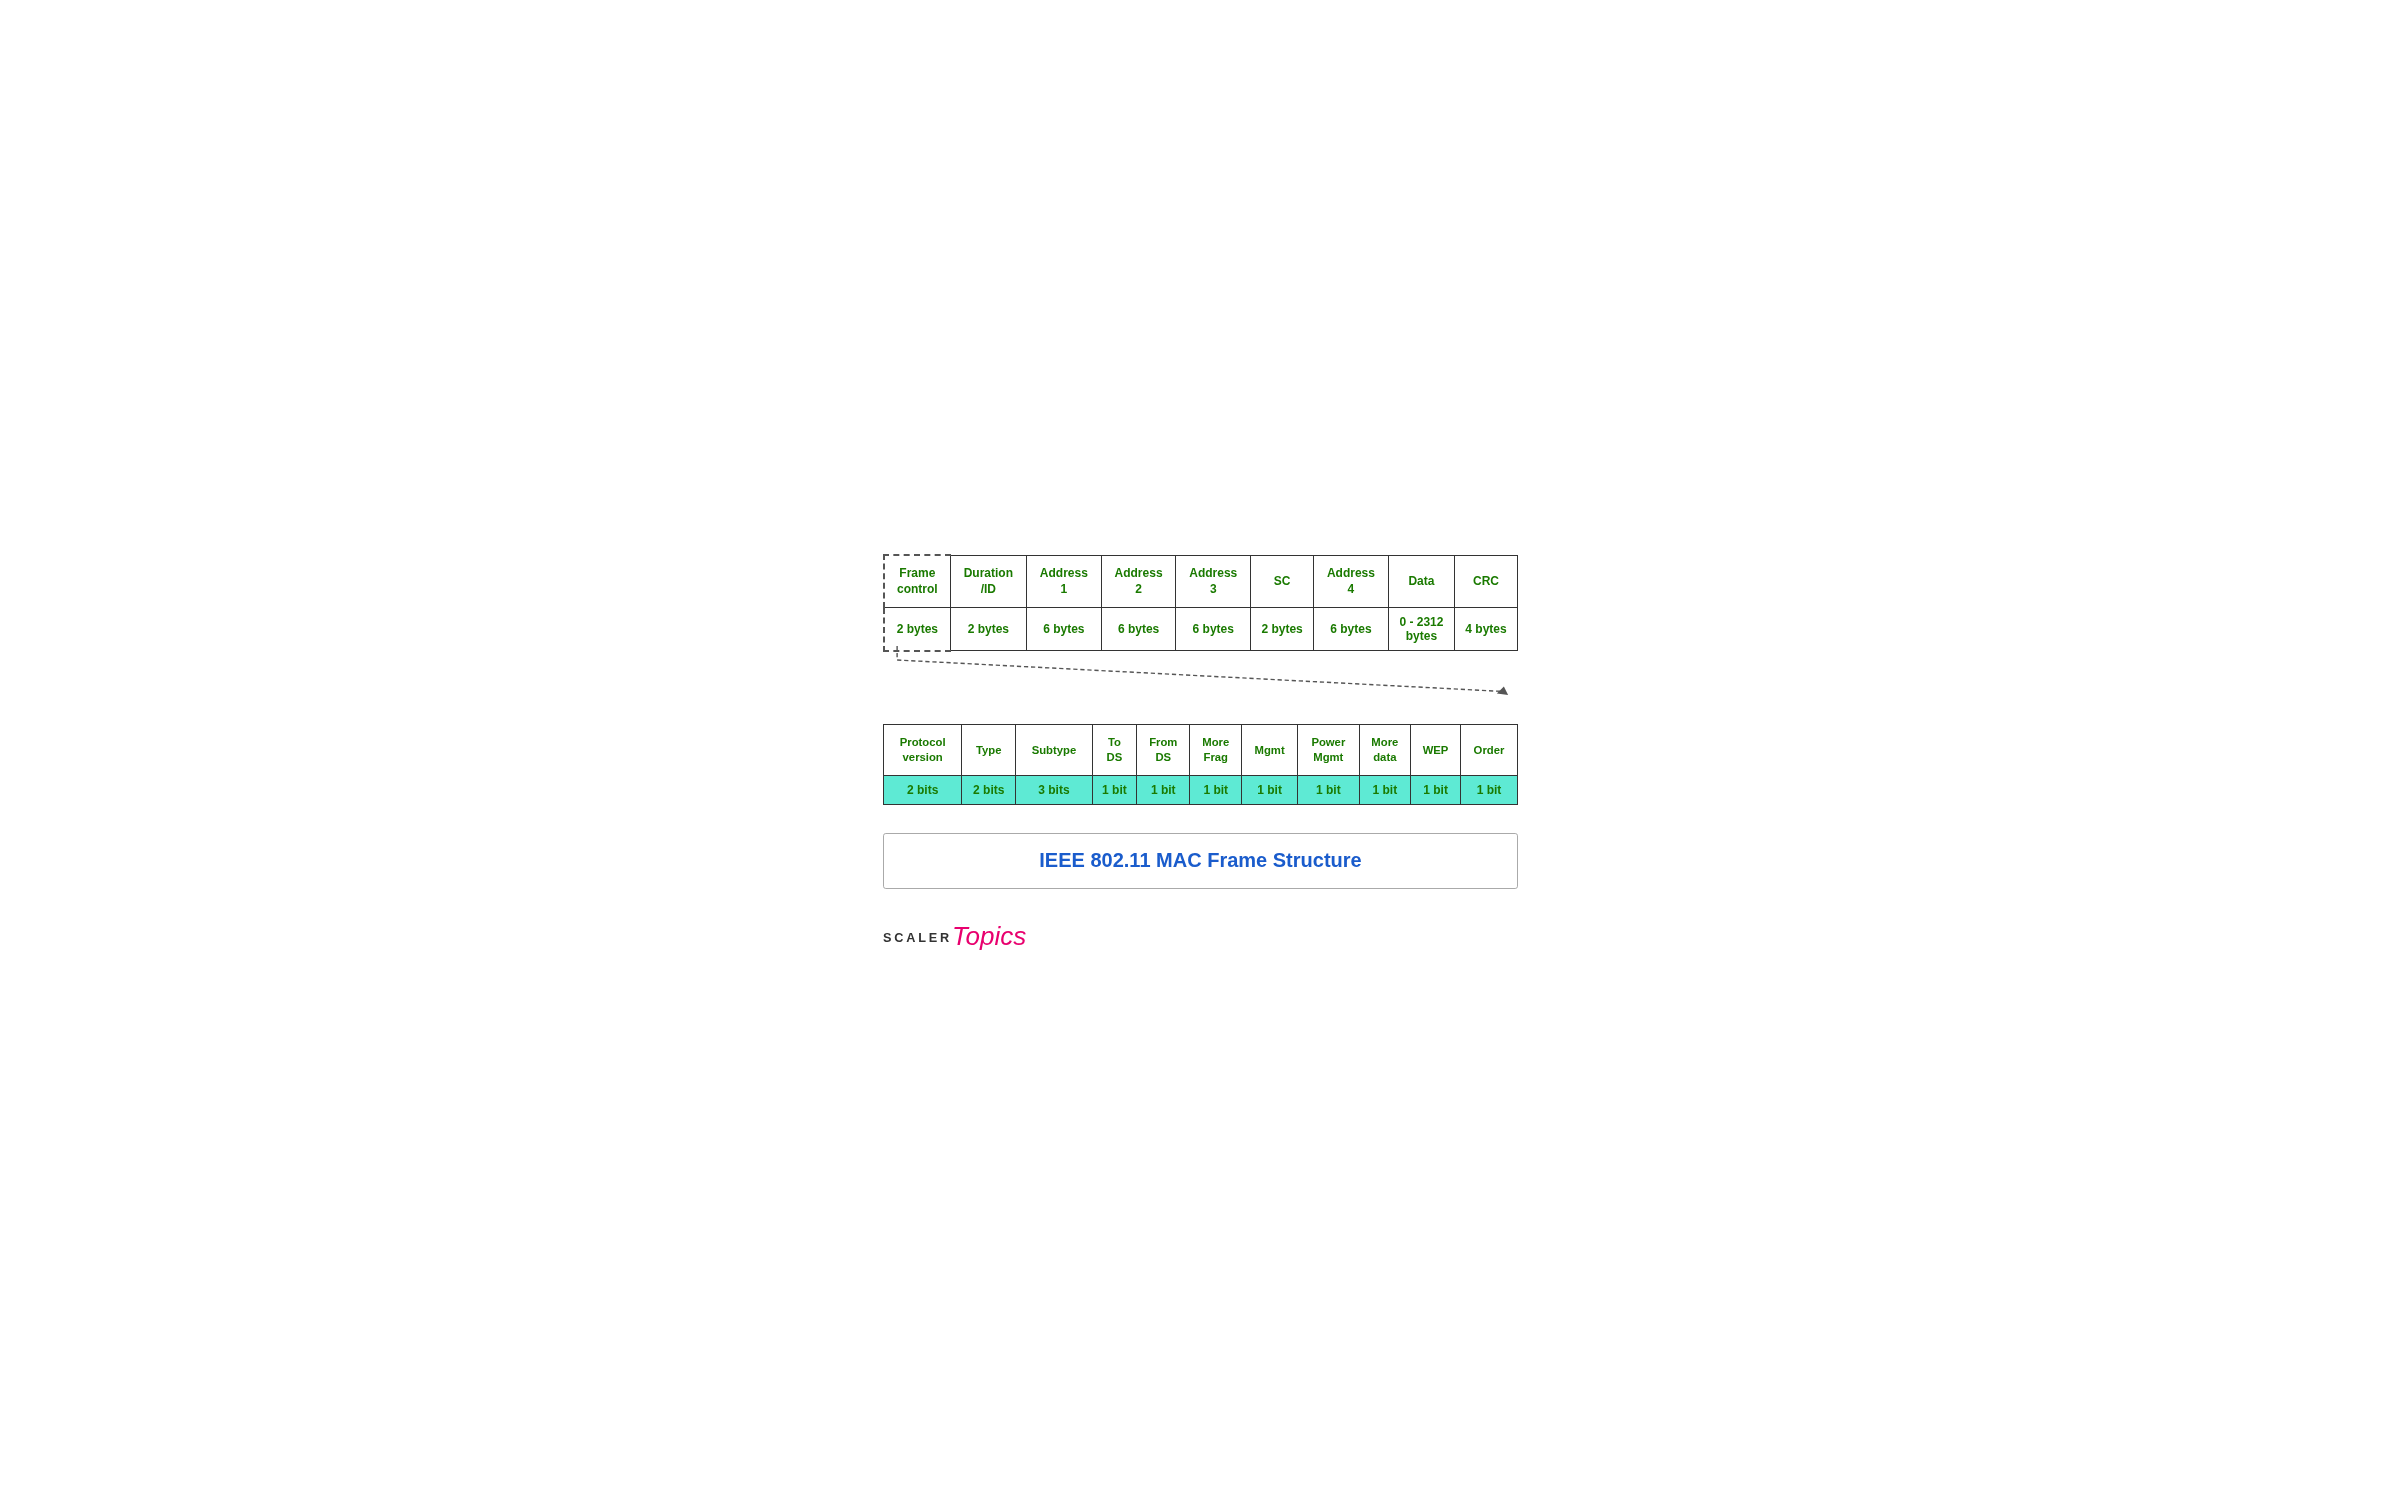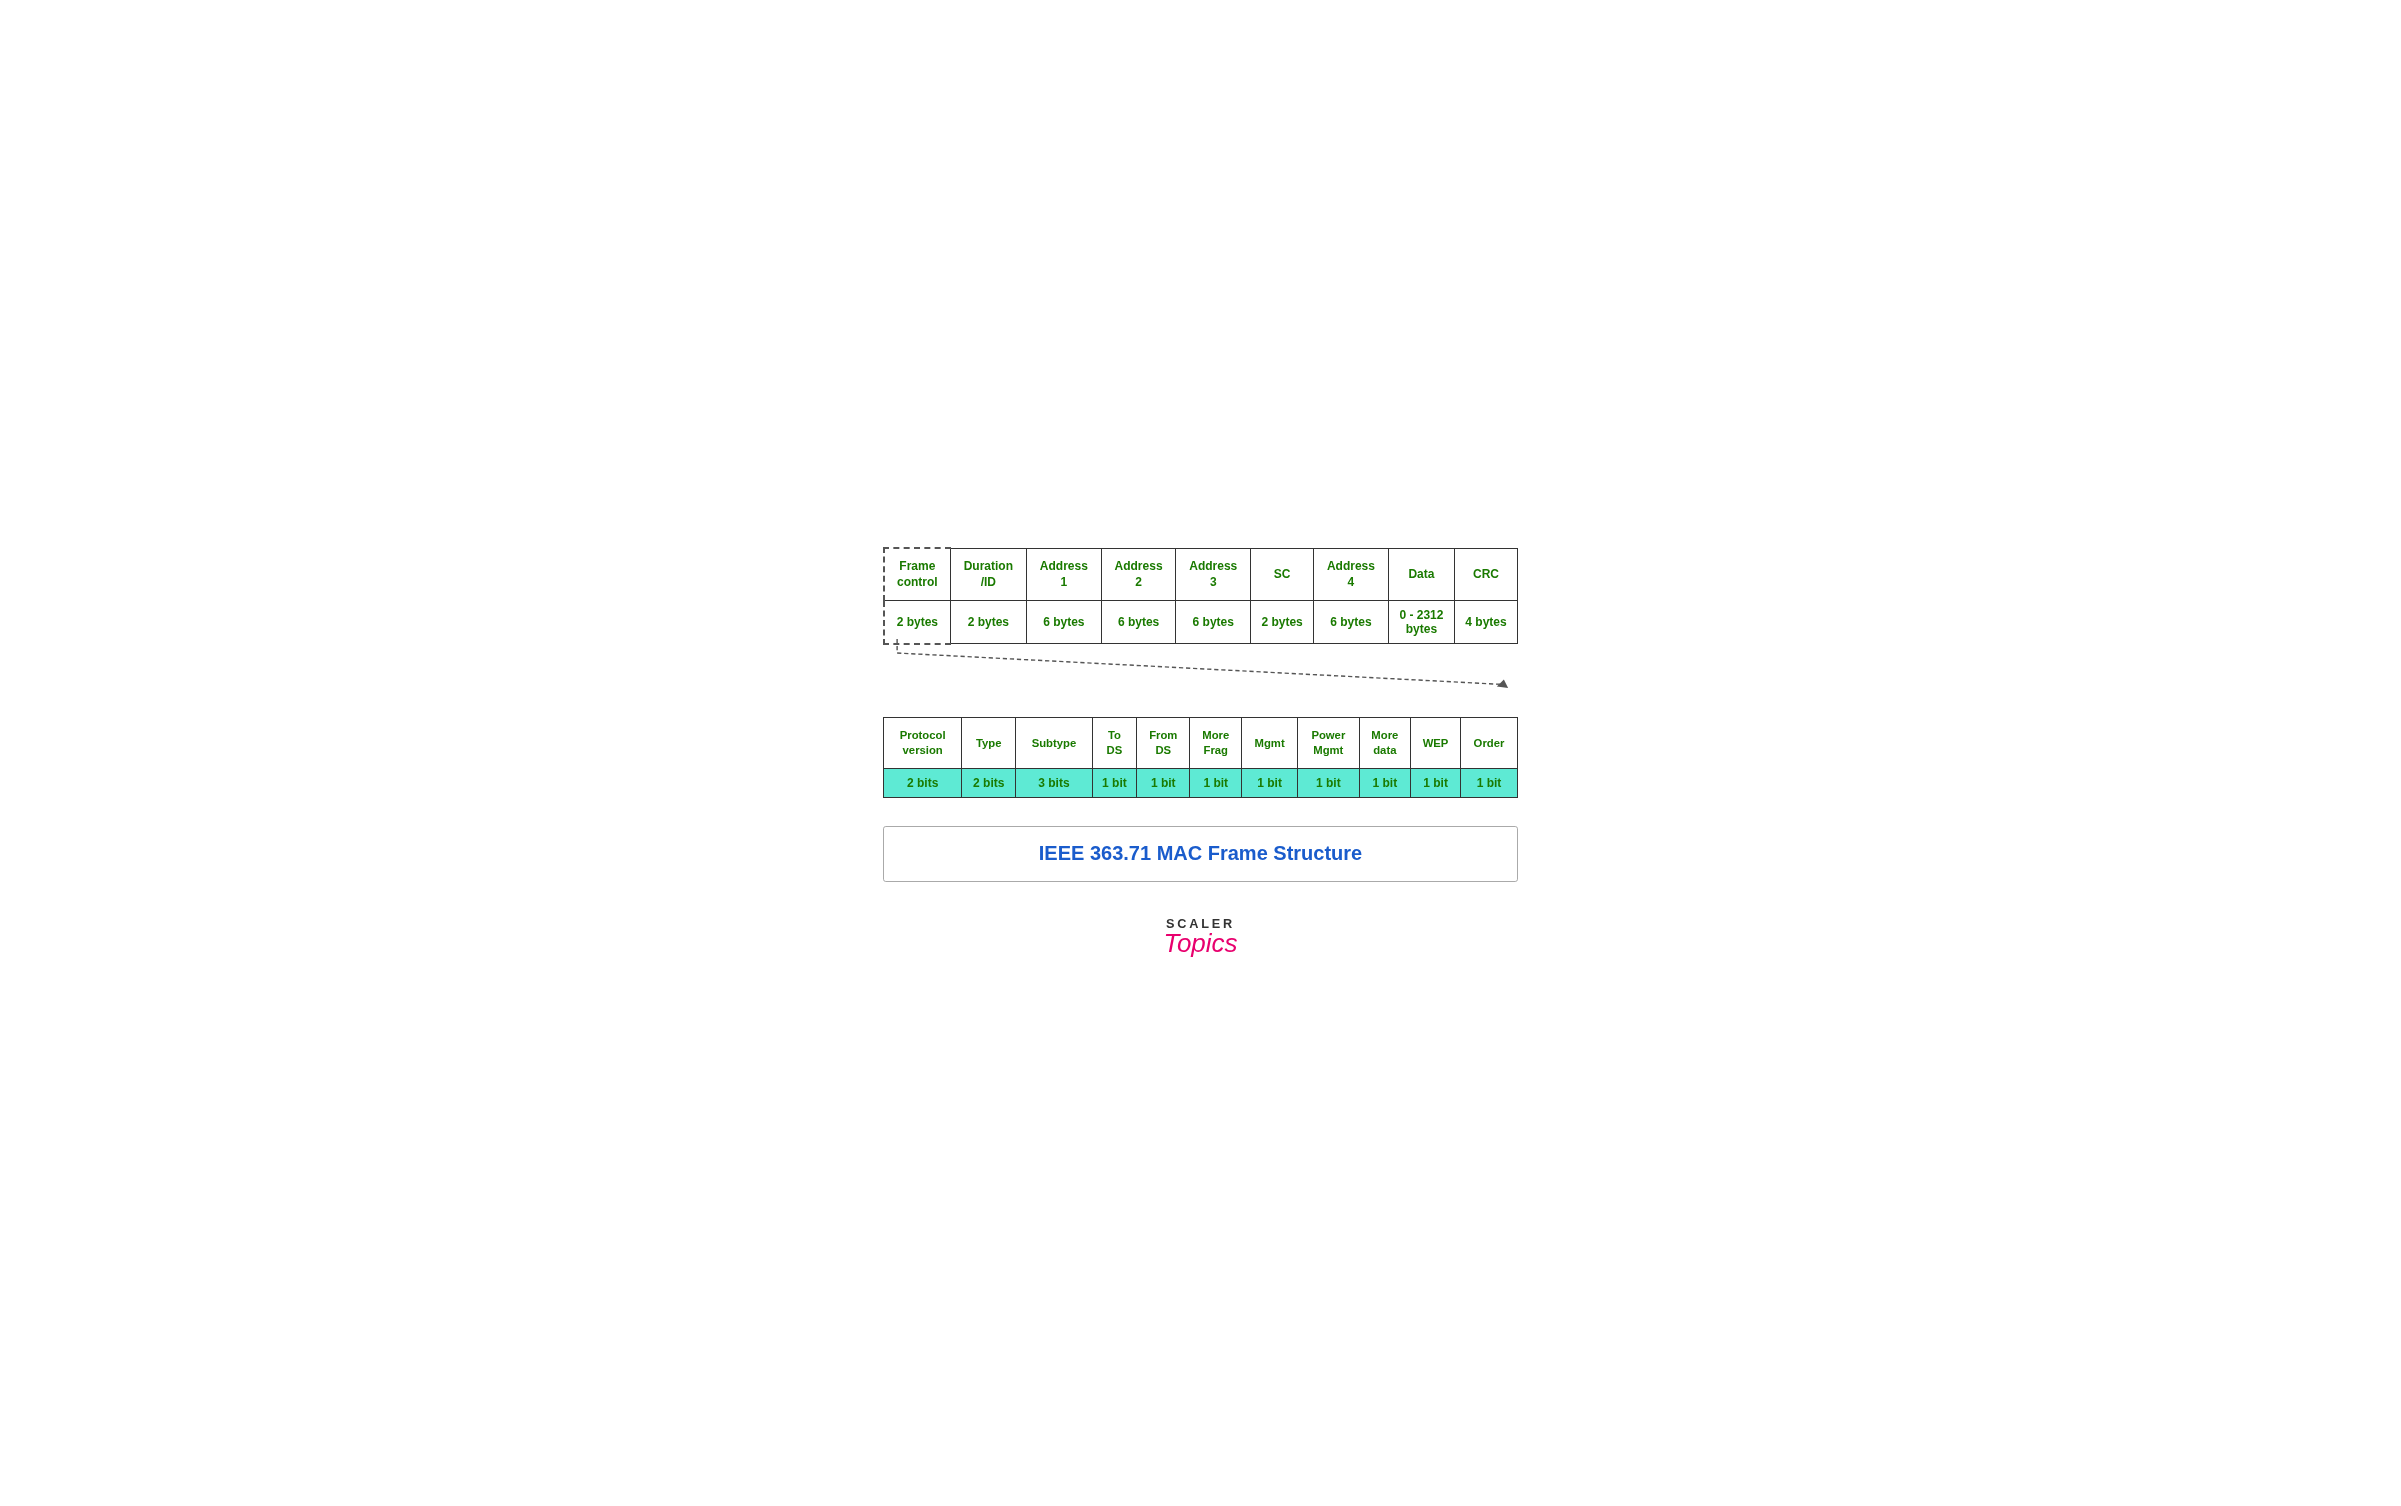--- a/index.html
+++ b/index.html
@@ -93,21 +93,21 @@
 
     .title-box h2 {
       font-size: 20px;
       font-weight: bold;
       color: #1a5ccc;
     }
 
     
     .logo-container {
       display: flex;
-      flex-direction: column;
+      flex-direction: row;
       align-items: center;
       margin-top: 7px;
     }
 
     .logo-scaler {
       font-size: 12.7px;
       font-weight: bold;
       letter-spacing: 2.8px;
       color: #333;
       text-transform: uppercase;
@@ -201,21 +201,21 @@
         <td>1 bit</td>
         <td>1 bit</td>
         <td>1 bit</td>
         <td>1 bit</td>
         <td>1 bit</td>
       </tr>
     </tbody>
   </table>
 
   <div class="title-box">
-    <h2>IEEE 363.71 MAC Frame Structure</h2>
+    <h2>IEEE 802.11 MAC Frame Structure</h2>
   </div>
 
   <div class="logo-container">
     <span class="logo-scaler">SCALER</span>
     <span class="logo-topics">Topics</span>
   </div>
 
 </div>
 
 

